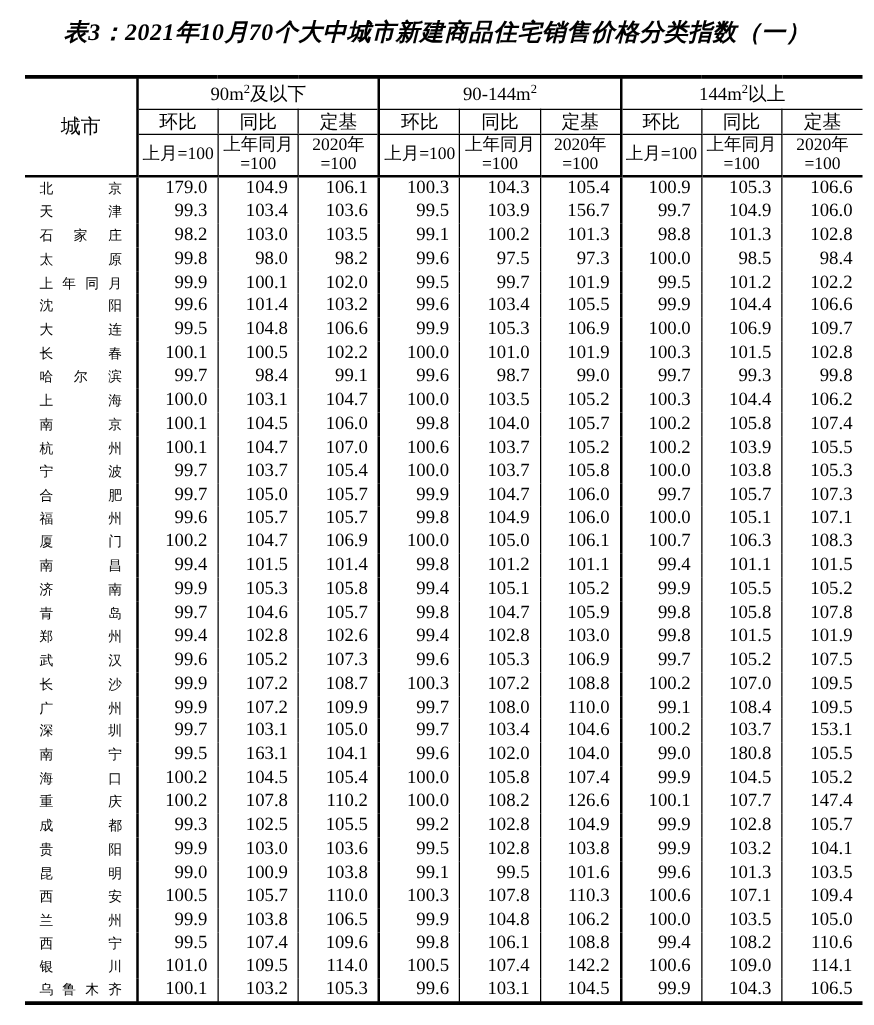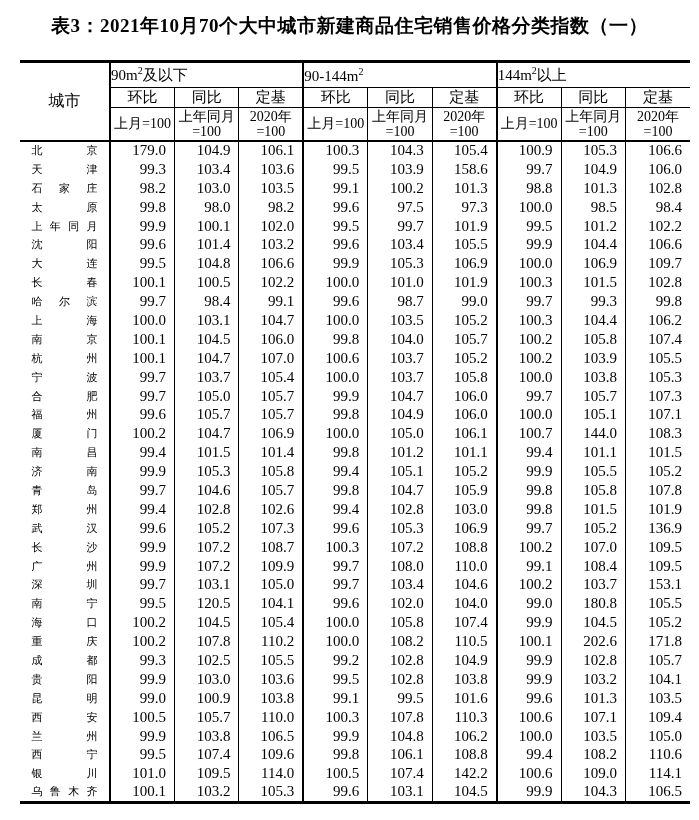--- a/index.html
+++ b/index.html
@@ -11,20 +11,21 @@
     overflow: hidden;
     font-family: "Liberation Serif", "DejaVu Serif", serif;
     color: #000000;
   }
   .page-title {
     text-align: center;
     font-weight: bold;
     font-size: 19px;
     margin: 13px 0 0 0;
     letter-spacing: 0.5px;
+    font-style: italic;
   }
   .table-wrap {
     margin: 21px 9px 0 20px;
   }
   table.idx {
     width: 670px;
     table-layout: fixed;
     border-collapse: collapse;
     border-top: 3px solid #000;
     border-bottom: 3px solid #000;
@@ -38,21 +39,21 @@
   th.city-h {
     font-size: 16px;
     border-bottom: 2px solid #000;
     text-align: center;
     font-family: Liberation Mono, monospace;
   }
   th.group {
     font-size: 15px;
     height: 24px;
     border-bottom: 1px solid #000;
-    text-align: left;
+    text-align: center;
   }
   th.group sup { font-size: 10px; }
   th.sub {
     font-size: 15px;
     height: 19px;
     border-bottom: 1px solid #000;
     text-align: center;
     font-family: Liberation Serif, serif;
   }
   th.unit {
@@ -134,21 +135,21 @@
           <td class="num bl1">105.3</td>
           <td class="num bl1">106.6</td>
         </tr>
         <tr>
           <td class="city"><span class="cname">天津</span></td>
           <td class="num bl2">99.3</td>
           <td class="num bl1">103.4</td>
           <td class="num bl1">103.6</td>
           <td class="num bl2">99.5</td>
           <td class="num bl1">103.9</td>
-          <td class="num bl1">158.6</td>
+          <td class="num bl1">156.7</td>
           <td class="num bl2">99.7</td>
           <td class="num bl1">104.9</td>
           <td class="num bl1">106.0</td>
         </tr>
         <tr>
           <td class="city"><span class="cname">石家庄</span></td>
           <td class="num bl2">98.2</td>
           <td class="num bl1">103.0</td>
           <td class="num bl1">103.5</td>
           <td class="num bl2">99.1</td>
@@ -304,21 +305,21 @@
         </tr>
         <tr>
           <td class="city"><span class="cname">厦门</span></td>
           <td class="num bl2">100.2</td>
           <td class="num bl1">104.7</td>
           <td class="num bl1">106.9</td>
           <td class="num bl2">100.0</td>
           <td class="num bl1">105.0</td>
           <td class="num bl1">106.1</td>
           <td class="num bl2">100.7</td>
-          <td class="num bl1">144.0</td>
+          <td class="num bl1">106.3</td>
           <td class="num bl1">108.3</td>
         </tr>
         <tr>
           <td class="city"><span class="cname">南昌</span></td>
           <td class="num bl2">99.4</td>
           <td class="num bl1">101.5</td>
           <td class="num bl1">101.4</td>
           <td class="num bl2">99.8</td>
           <td class="num bl1">101.2</td>
           <td class="num bl1">101.1</td>
@@ -365,21 +366,21 @@
         <tr>
           <td class="city"><span class="cname">武汉</span></td>
           <td class="num bl2">99.6</td>
           <td class="num bl1">105.2</td>
           <td class="num bl1">107.3</td>
           <td class="num bl2">99.6</td>
           <td class="num bl1">105.3</td>
           <td class="num bl1">106.9</td>
           <td class="num bl2">99.7</td>
           <td class="num bl1">105.2</td>
-          <td class="num bl1">136.9</td>
+          <td class="num bl1">107.5</td>
         </tr>
         <tr>
           <td class="city"><span class="cname">长沙</span></td>
           <td class="num bl2">99.9</td>
           <td class="num bl1">107.2</td>
           <td class="num bl1">108.7</td>
           <td class="num bl2">100.3</td>
           <td class="num bl1">107.2</td>
           <td class="num bl1">108.8</td>
           <td class="num bl2">100.2</td>
@@ -406,21 +407,21 @@
           <td class="num bl2">99.7</td>
           <td class="num bl1">103.4</td>
           <td class="num bl1">104.6</td>
           <td class="num bl2">100.2</td>
           <td class="num bl1">103.7</td>
           <td class="num bl1">153.1</td>
         </tr>
         <tr>
           <td class="city"><span class="cname">南宁</span></td>
           <td class="num bl2">99.5</td>
-          <td class="num bl1">120.5</td>
+          <td class="num bl1">163.1</td>
           <td class="num bl1">104.1</td>
           <td class="num bl2">99.6</td>
           <td class="num bl1">102.0</td>
           <td class="num bl1">104.0</td>
           <td class="num bl2">99.0</td>
           <td class="num bl1">180.8</td>
           <td class="num bl1">105.5</td>
         </tr>
         <tr>
           <td class="city"><span class="cname">海口</span></td>
@@ -434,24 +435,24 @@
           <td class="num bl1">104.5</td>
           <td class="num bl1">105.2</td>
         </tr>
         <tr>
           <td class="city"><span class="cname">重庆</span></td>
           <td class="num bl2">100.2</td>
           <td class="num bl1">107.8</td>
           <td class="num bl1">110.2</td>
           <td class="num bl2">100.0</td>
           <td class="num bl1">108.2</td>
-          <td class="num bl1">110.5</td>
+          <td class="num bl1">126.6</td>
           <td class="num bl2">100.1</td>
-          <td class="num bl1">202.6</td>
-          <td class="num bl1">171.8</td>
+          <td class="num bl1">107.7</td>
+          <td class="num bl1">147.4</td>
         </tr>
         <tr>
           <td class="city"><span class="cname">成都</span></td>
           <td class="num bl2">99.3</td>
           <td class="num bl1">102.5</td>
           <td class="num bl1">105.5</td>
           <td class="num bl2">99.2</td>
           <td class="num bl1">102.8</td>
           <td class="num bl1">104.9</td>
           <td class="num bl2">99.9</td>

